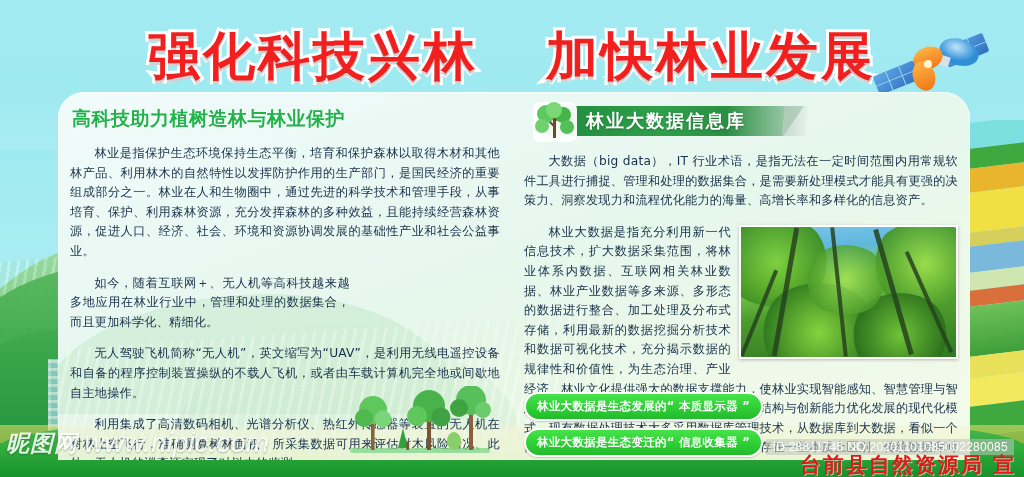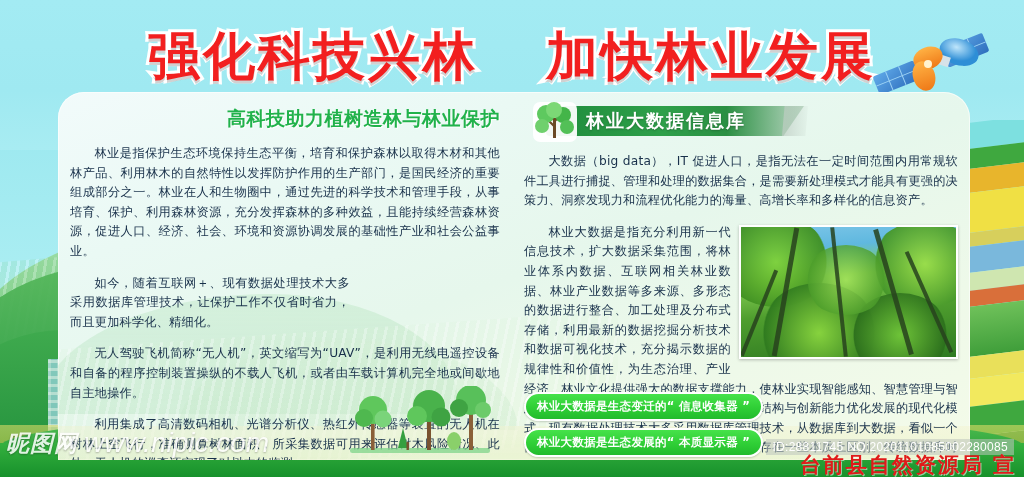--- a/index.html
+++ b/index.html
@@ -82,21 +82,20 @@
 
   .col{position:absolute;top:0;}
   .col-left{left:12px;width:430px;}
   .col-right{left:466px;width:434px;}
 
   
   .head-green{
     font-family:Liberation Sans, sans-serif;
     font-size:19px;font-weight:bold;color:#21b24b;letter-spacing:.5px;
     text-shadow:1px 1px 0 rgba(255,255,255,.9);
-    text-align:right;
   }
 
   .banner{position:relative;height:38px;margin:0 0 6px 0;}
   .banner-bar{position:absolute;left:22px;top:4px;height:30px;width:230px;
     background:linear-gradient(90deg,#1f8b3c 0%,#2ea04a 45%,#2b8f43 70%,rgba(150,190,160,.55) 100%);
     border-radius:4px 0 0 4px;
     clip-path:polygon(0 0,100% 0,92% 100%,0 100%);}
   .banner-bar.wide{width:248px;}
   .banner-tail{position:absolute;top:4px;height:30px;width:26px;
     background:linear-gradient(90deg,rgba(190,205,195,.75),rgba(190,205,195,.1));
@@ -267,21 +266,21 @@
           <circle cx="73" cy="30" r="10" fill="#5fc75c"></circle>
           <circle cx="97" cy="31" r="9.5" fill="#3fa343"></circle>
           <rect x="125" y="20" width="4" height="44" fill="#8a6038"></rect>
           <circle cx="127" cy="14" r="15" fill="#58c05a"></circle>
           <circle cx="115" cy="22" r="9" fill="#3fa343"></circle>
           <circle cx="139" cy="24" r="8" fill="#6ccb6a"></circle>
           <polygon points="59,42 64,62 54,62" fill="#35a03f"></polygon>
           <rect x="62.5" y="56" width="2.4" height="8" fill="#7a5330"></rect>
           <ellipse cx="110" cy="55" rx="7" ry="9" fill="#8ad06a"></ellipse>
         </svg>
-        <p class="ptext" style="padding-right:150px;">如今，随着互联网＋、现有数据处理技术大多采用数据库管理技术，让保护工作不仅省时省力，而且更加科学化、精细化。</p>
+        <p class="ptext" style="padding-right:150px;">如今，随着互联网＋、无人机等高科技越来越多地应用在林业行业中，管理和处理的数据集合，而且更加科学化、精细化。</p>
       </div>
 
 
       <p class="ptext">无人驾驶飞机简称“无人机”，英文缩写为“UAV”，是利用无线电遥控设备和自备的程序控制装置操纵的不载人飞机，或者由车载计算机完全地或间歇地自主地操作。</p>
       <p class="ptext">利用集成了高清数码相机、光谱分析仪、热红外传感器等装置的无人机在树林上空飞行，准确测算树林面积，所采集数据可用来评估树木风险情况、此外，无人机的巡查还实现了对树木的监测。</p>
 
     </div>
 
     <div class="col col-right">
 
@@ -294,43 +293,43 @@
           <path d="M24 22 L16 14 M24 24 L32 15 M24 28 L18 22" stroke="#6b4a26" stroke-width="2.2" fill="none"></path>
           <circle cx="16" cy="16" r="9" fill="#5ec95f"></circle>
           <circle cx="33" cy="17" r="8" fill="#44b549"></circle>
           <circle cx="24" cy="12" r="8" fill="#7cd876"></circle>
           <circle cx="12" cy="28" r="7" fill="#6fd06d"></circle>
           <circle cx="37" cy="29" r="7" fill="#53c057"></circle>
         </svg>
         <div class="banner-text">林业大数据信息库</div>
       </div>
 
-      <p class="ptext">大数据（big data），IT 促进人口，是指无法在一定时间范围内用常规软件工具进行捕捉、管理和处理的数据集合，是需要新处理模式才能具有更强的决策力、洞察发现力和流程优化能力的海量、高增长率和多样化的信息资产。</p>
+      <p class="ptext">大数据（big data），IT 行业术语，是指无法在一定时间范围内用常规软件工具进行捕捉、管理和处理的数据集合，是需要新处理模式才能具有更强的决策力、洞察发现力和流程优化能力的海量、高增长率和多样化的信息资产。</p>
 
       <div>
 
         <div class="float-img photo">
           <div class="leafmass" style="left:-20px;top:-10px;width:110px;height:90px;background:radial-gradient(circle,#7fd23a 0%,#3f8f22 70%,transparent 72%);opacity:.95;"></div>
           <div class="leafmass" style="right:-24px;top:-6px;width:110px;height:86px;background:radial-gradient(circle,#9ade4a 0%,#45962a 70%,transparent 72%);opacity:.95;"></div>
           <div class="leafmass" style="left:18px;bottom:-26px;width:120px;height:100px;background:radial-gradient(circle,#8ad63f 0%,#2f7a1f 70%,transparent 72%);opacity:.95;"></div>
           <div class="leafmass" style="right:6px;bottom:-20px;width:100px;height:84px;background:radial-gradient(circle,#73c93a 0%,#2b6e1c 70%,transparent 72%);opacity:.9;"></div>
           <div class="leafmass" style="left:62px;top:18px;width:86px;height:70px;background:radial-gradient(circle,#a7e65c 0%,#4d9e2b 68%,transparent 70%);opacity:.8;"></div>
           <div class="trunk" style="left:42px;top:0;width:5px;height:130px;transform:rotate(10deg);"></div>
           <div class="trunk" style="left:96px;top:0;width:4px;height:130px;transform:rotate(-6deg);"></div>
           <div class="trunk" style="left:150px;top:0;width:5px;height:130px;transform:rotate(-16deg);"></div>
           <div class="trunk" style="left:16px;top:40px;width:4px;height:92px;transform:rotate(22deg);"></div>
           <div class="trunk" style="left:186px;top:20px;width:4px;height:110px;transform:rotate(-24deg);"></div>
         </div>
         <p class="ptext">林业大数据是指充分利用新一代信息技术，扩大数据采集范围，将林业体系内数据、互联网相关林业数据、林业产业数据等多来源、多形态的数据进行整合、加工处理及分布式存储，利用最新的数据挖掘分析技术和数据可视化技术，充分揭示数据的规律性和价值性，为生态治理、产业经济、林业文化提供强大的数据支撑能力，使林业实现智能感知、智慧管理与智慧服务，促进生态文明建设，形成林业产业结构与创新能力优化发展的现代化模式。现有数据处理技术大多采用数据库管理技术，从数据库到大数据，看似一个简单的技术升级，但仔细考察不难发现两者存在一些本质上区别。传统数据库时代的数据管理可以看作“池塘捕鱼”，而大数据时代数据管理类似“ 大海捕鱼 ”，“ 鱼 ”表示待处理的数据，“ 捕鱼 ”环境条件的变化导致“ 捕鱼 ”方式的根本性差异。</p>
       </div>
     </div>
 
     <div class="pills">
+      <div class="pill">林业大数据是生态发展的“ 本质显示器 ”</div>
       <div class="pill">林业大数据是生态变迁的“ 信息收集器 ”</div>
-      <div class="pill">林业大数据是生态发展的“ 本质显示器 ”</div>
 
     </div>
   </div>
 
   <div class="idtag">ID:28811745 NO:20201101085002280085</div>
   <div class="credit">台前县自然资源局 宣</div>
 
   <div class="watermark">
     <span class="wm-logo">昵图网</span>
     <span class="wm-url">www.nipic.com</span>

